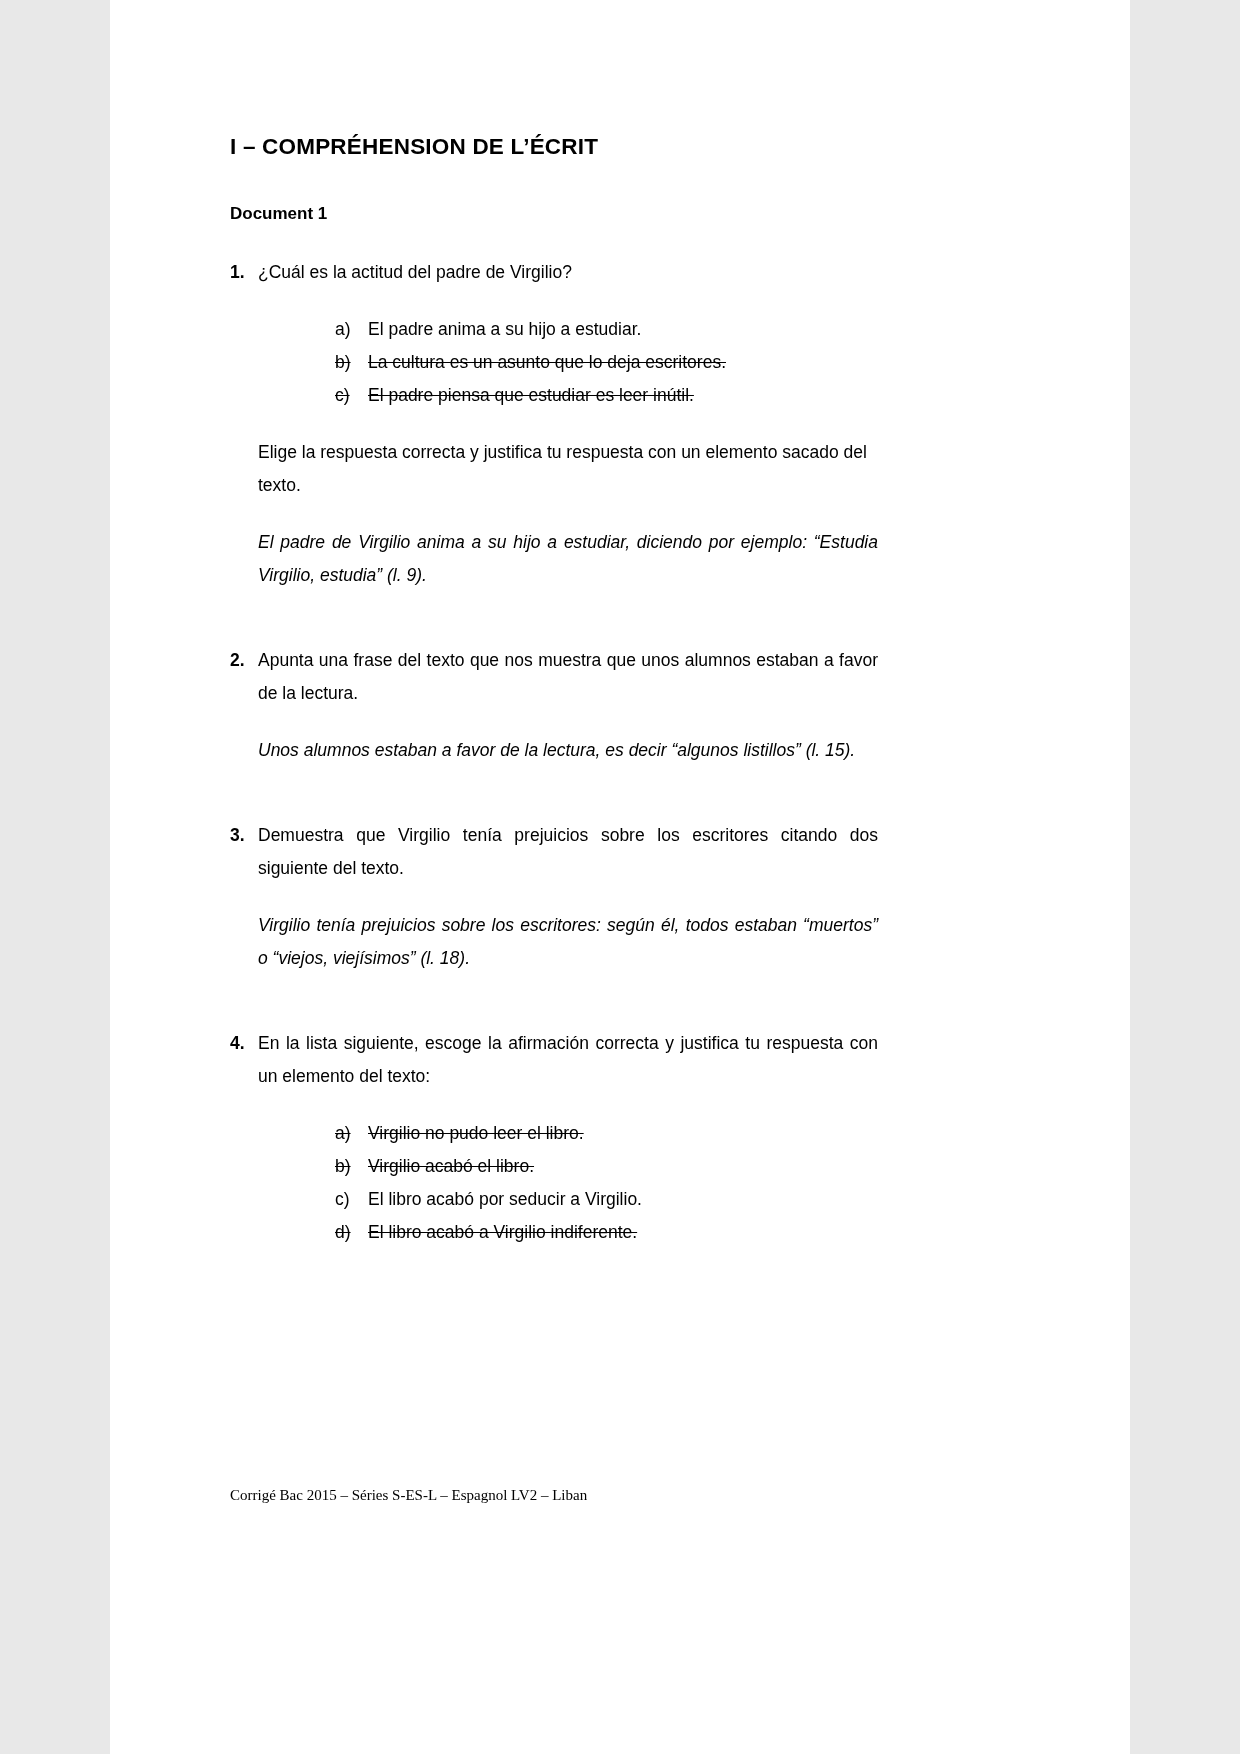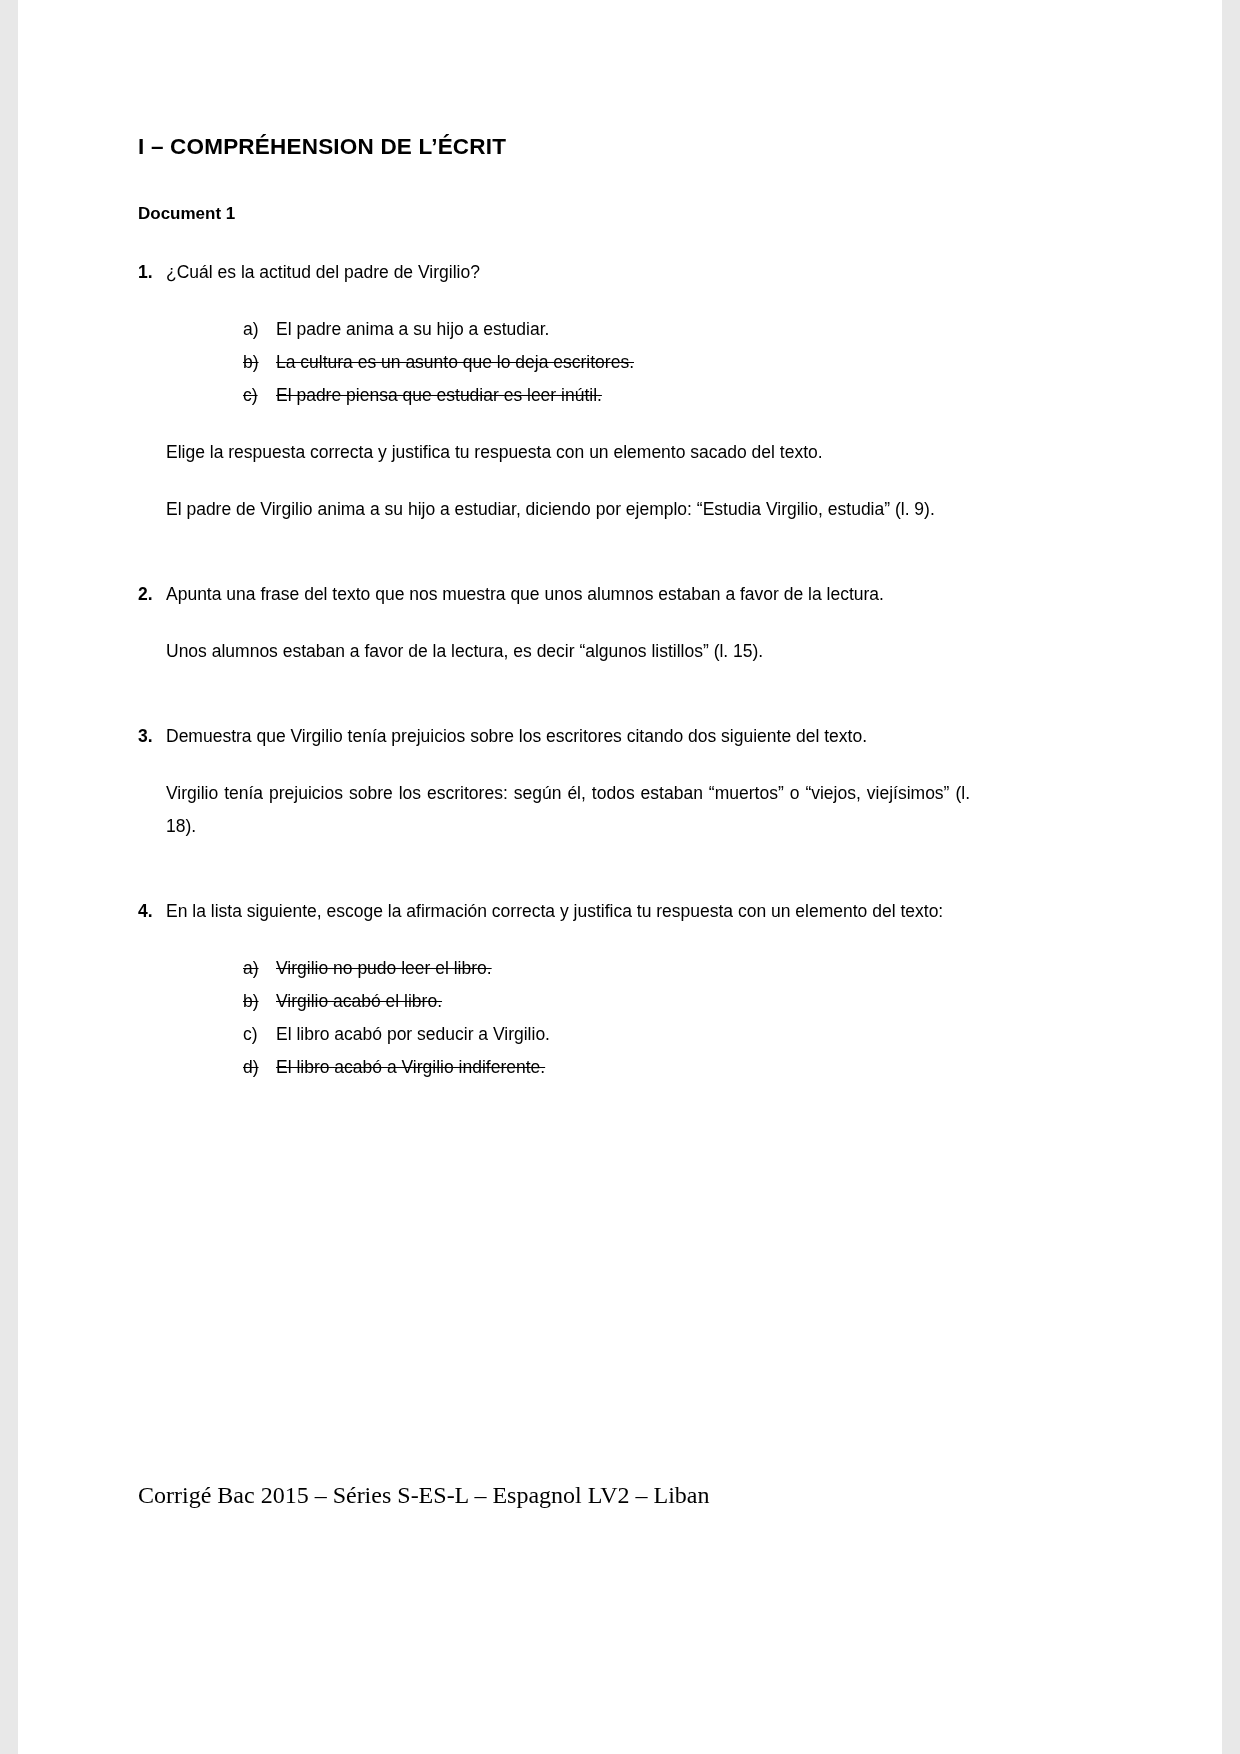--- a/index.html
+++ b/index.html
@@ -1,19 +1,19 @@
 <!DOCTYPE html>
 <html><head>
 <meta charset="utf-8">
 <style>
   * { box-sizing: border-box; }
   html, body { margin: 0; padding: 0; background: #e8e8e8; }
   .page {
     position: relative;
-    width: 1204px;
+    width: 1020px;
     height: 1754px;
     margin: 0 auto;
     background: #ffffff;
     color: #000000;
     font-family: "Liberation Sans", sans-serif;
     font-size: 17.5px;
     line-height: 33px;
     padding: 133px 252px 0 120px;
   }
   h1.title {
@@ -34,27 +34,27 @@
   .q-num { width: 28px; flex-shrink: 0; font-weight: bold; }
   .q-body { flex: 1; text-align: justify; }
   .options { margin: 24px 0 0 105px; padding: 0; list-style: none; }
   .option { display: flex; }
   .opt-label { width: 33px; flex-shrink: 0; }
   .opt-text { flex: 1; }
   .struck { text-decoration: line-through; }
   .instruction, .answer {
     margin: 24px 0 0 28px;
   }
-  .answer { text-align: justify; }
+  .answer { text-align: justify; font-style: italic; }
   .footer {
     position: absolute;
     left: 120px;
     top: 1482px;
     font-family: "Liberation Serif", serif;
-    font-size: 24px;
+    font-size: 15px;
     line-height: 26px;
   }
 </style>
 </head>
 <body>
 
 <div class="page">
 
   <h1 class="title">I – COMPRÉHENSION DE L’ÉCRIT</h1>
 

